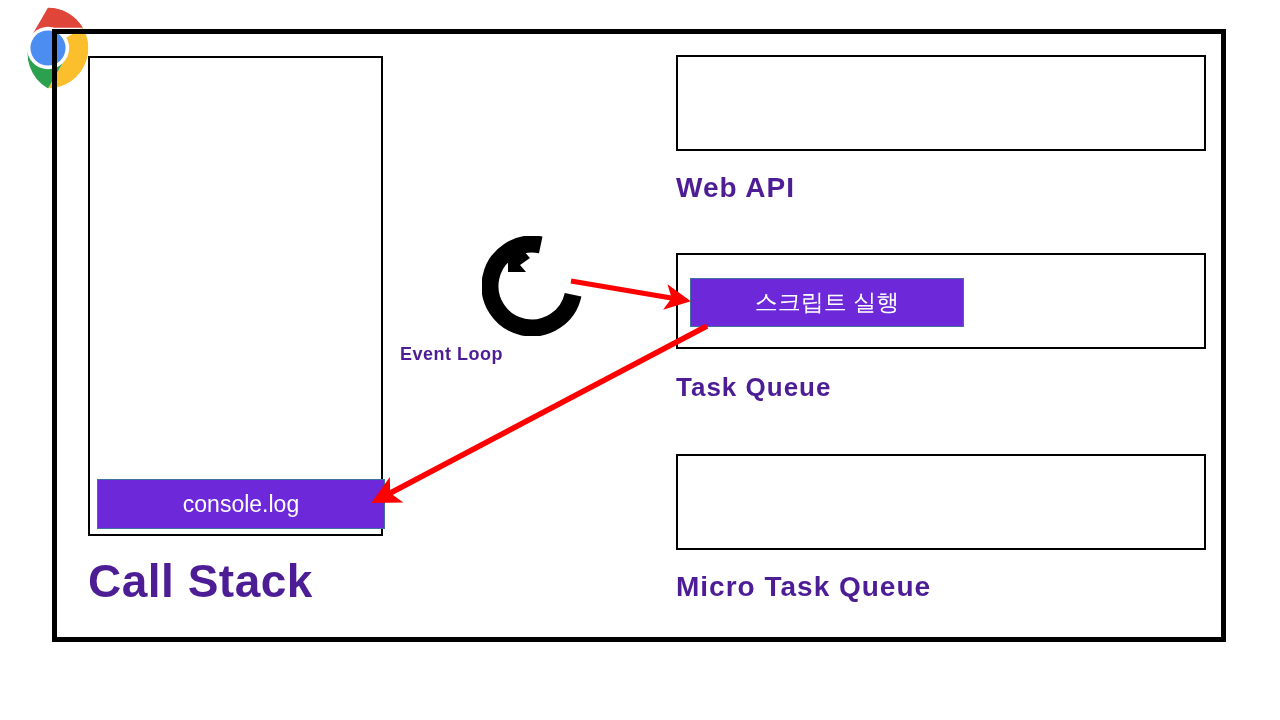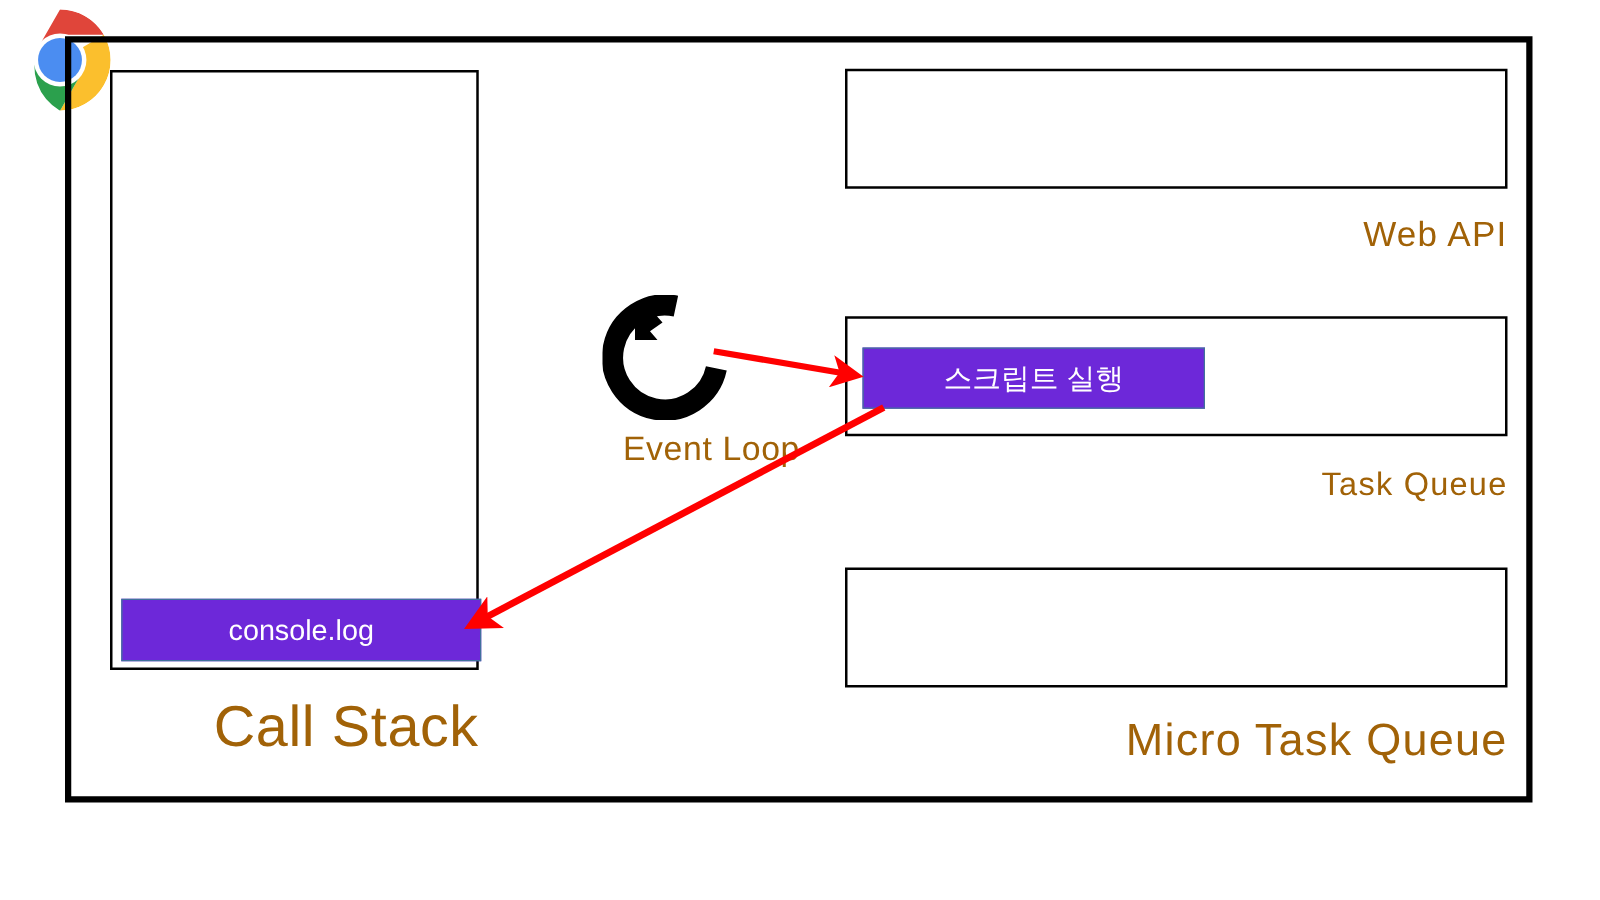--- a/index.html
+++ b/index.html
@@ -68,45 +68,45 @@
   }
   #script-exec-block {
     left: 690px; top: 278px;
     width: 274px; height: 49px;
     font-size: 23px;
   }
 
   
   .caption {
     position: absolute;
-    color: #a16207;
+    color: #4c1d95;
     font-family: "Liberation Sans", sans-serif;
-    font-weight: normal;
+    font-weight: bold;
     white-space: nowrap;
-    text-align: right;
+    text-align: left;
   }
   #caption-call-stack {
     left: 88px; top: 554px; width: 295px;
     font-size: 46px; letter-spacing: 0.5px;
   }
   #caption-web-api {
     left: 676px; top: 172px; width: 530px;
     font-size: 28px; letter-spacing: 1px;
   }
   #caption-task-queue {
     left: 676px; top: 372px; width: 530px;
     font-size: 26px; letter-spacing: 1px;
   }
   #caption-micro-task {
     left: 676px; top: 571px; width: 530px;
-    font-size: 36px; letter-spacing: 1px;
+    font-size: 28px; letter-spacing: 1px;
   }
   #caption-event-loop {
-    left: 420px; top: 344px; width: 220px;
-    font-size: 27px; letter-spacing: 0.5px;
+    left: 400px; top: 344px; width: 220px;
+    font-size: 18px; letter-spacing: 0.5px;
   }
 
   
   #event-loop-icon {
     position: absolute;
     left: 482px; top: 236px;
     width: 100px; height: 100px;
   }
 
   

